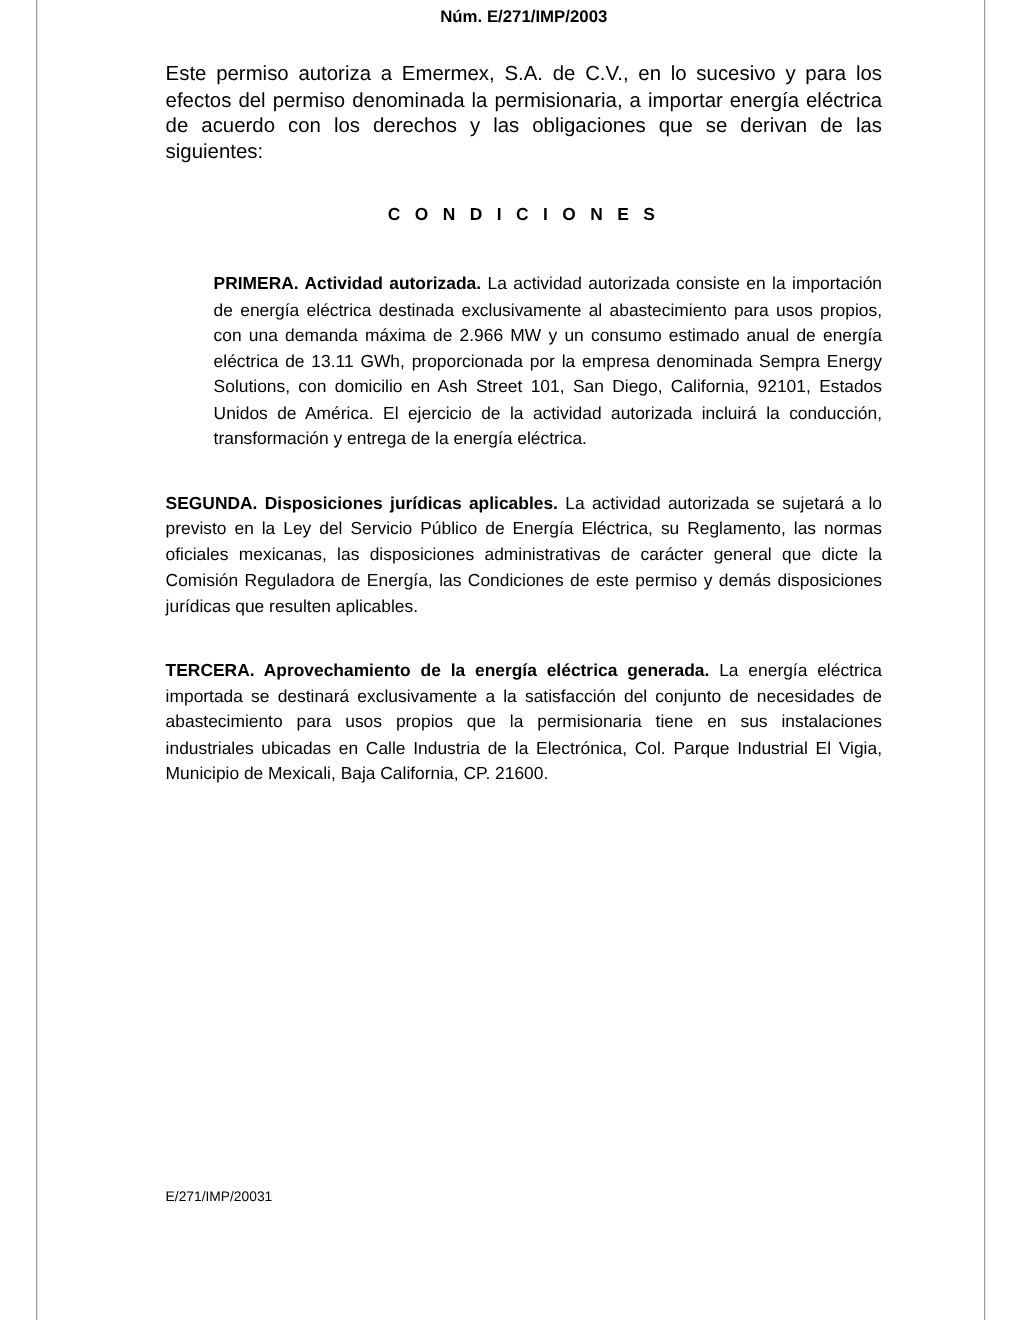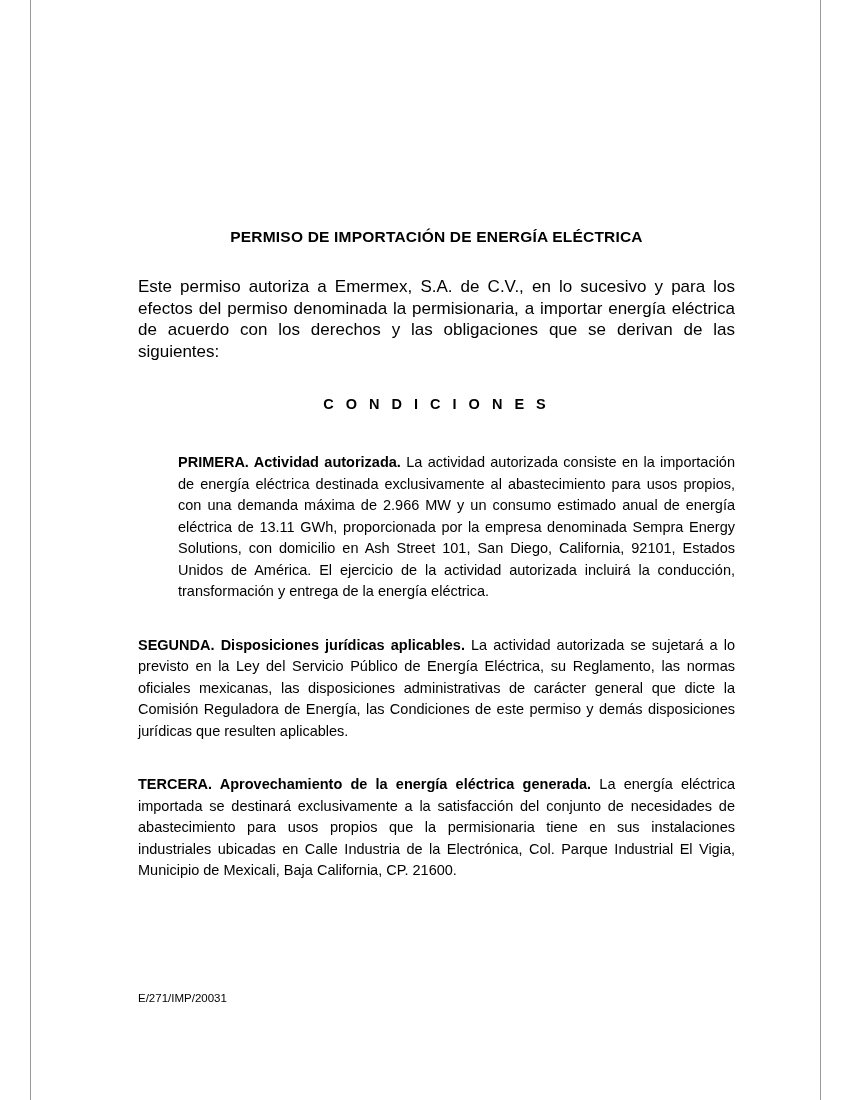--- a/index.html
+++ b/index.html
@@ -104,21 +104,21 @@
   }
 </style>
 </head>
 <body>
 
 <div class="page">
   <div class="page-border-left"></div>
   <div class="page-border-right"></div>
 
   <div class="content">
-    <div class="doc-title">PERMISO DE IMPORTACIÓN DE ENERGÍA ELÉCTRICA</div>
+    <div class="doc-subtitle">Núm. E/271/IMP/2003</div>
 
     <p class="intro">Este permiso autoriza a Emermex, S.A. de C.V., en lo sucesivo y para los efectos del permiso denominada la permisionaria, a importar energía eléctrica de acuerdo con los derechos y las obligaciones que se derivan de las siguientes:</p>
 
     <div class="conditions-heading">C O N D I C I O N E S</div>
 
     <p class="clause first">
       <b>PRIMERA. Actividad autorizada.</b><span> La actividad autorizada consiste en la importación de energía eléctrica destinada exclusivamente al abastecimiento para usos propios, con una demanda máxima de 2.966 MW y un consumo estimado anual de energía eléctrica de 13.11 GWh, proporcionada por la empresa denominada Sempra Energy Solutions, con domicilio en Ash Street 101, San Diego, California, 92101, Estados Unidos de América. El ejercicio de la actividad autorizada incluirá la conducción, transformación y entrega de la energía eléctrica.</span>
     </p>
 
     <p class="clause">

